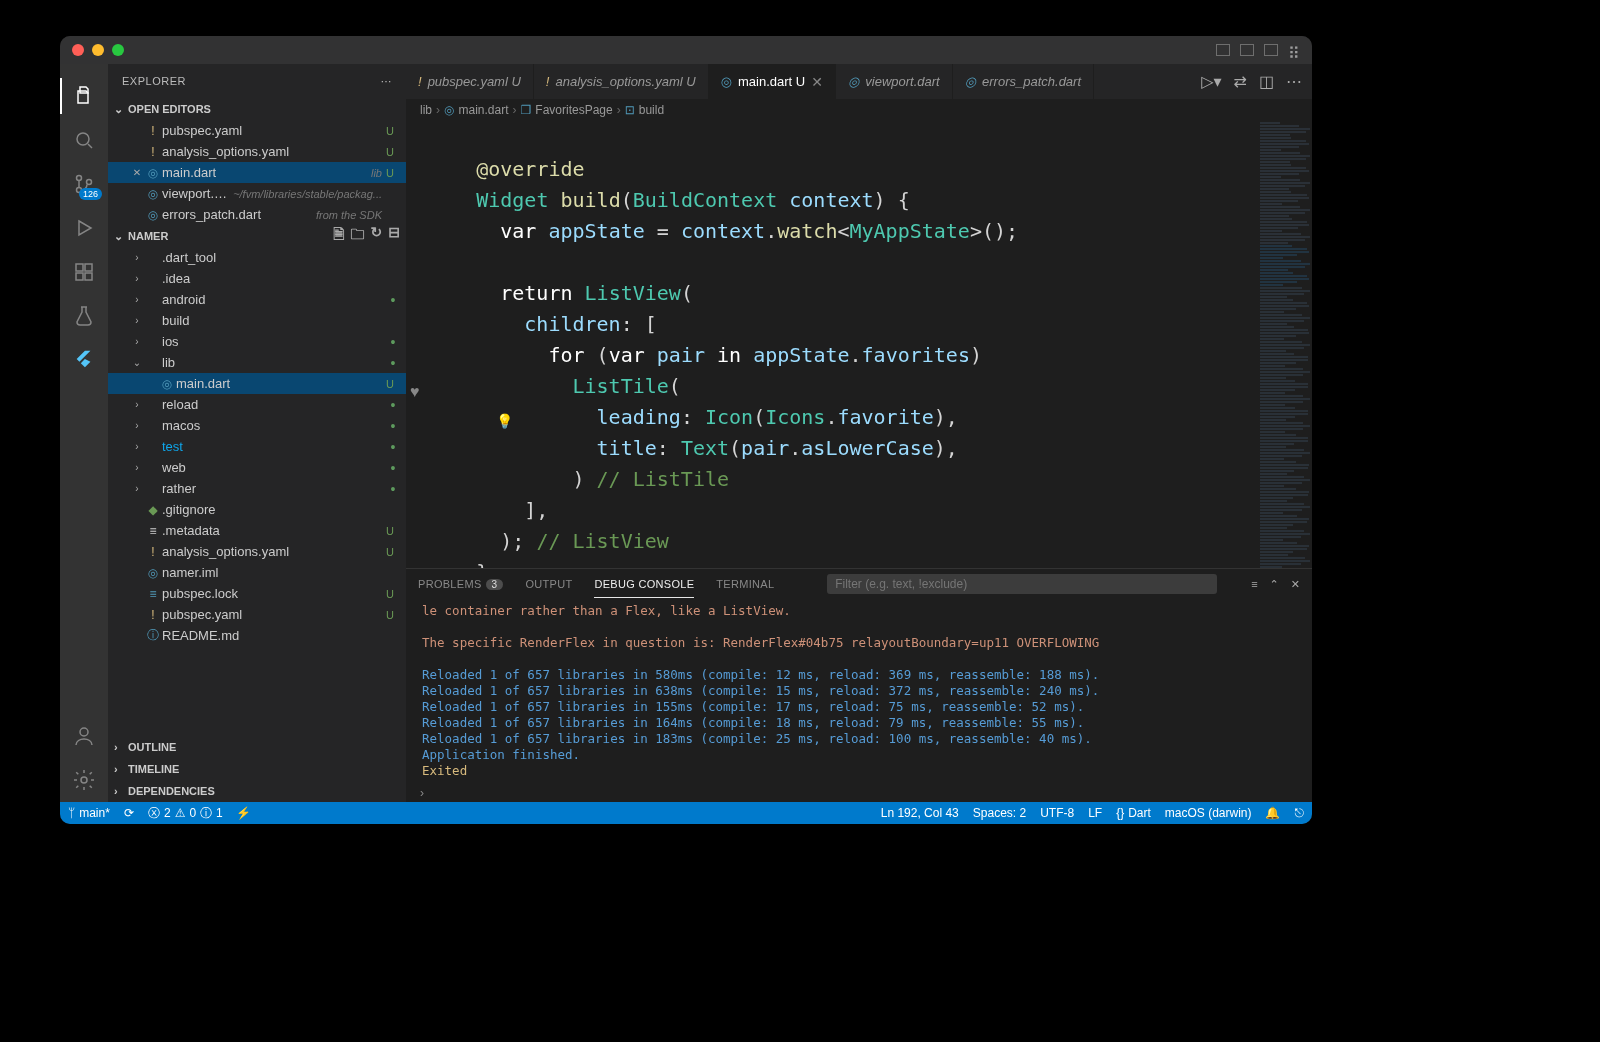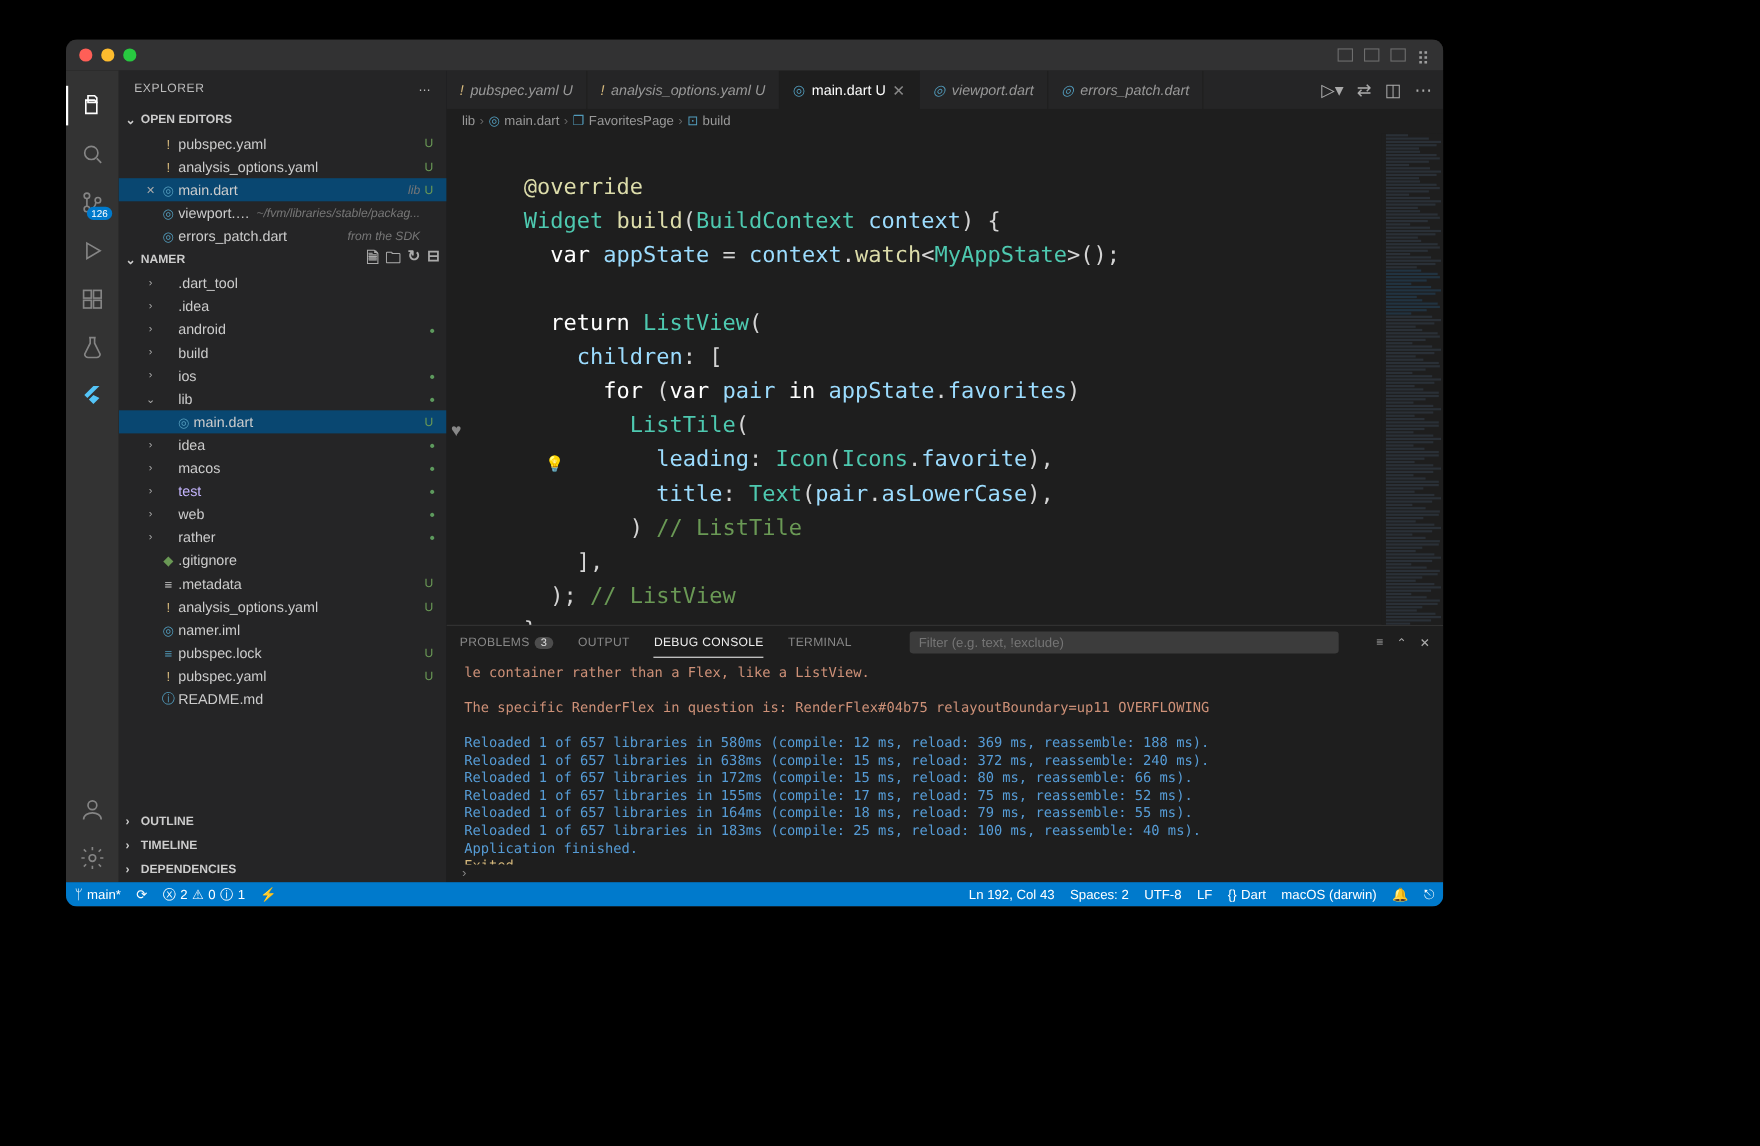--- a/index.html
+++ b/index.html
@@ -31,21 +31,21 @@
   .side-actions span { cursor:pointer; font-size:14px; }
   .file-tree { overflow-y:auto; flex:1; }
   .row { display:flex; align-items:center; height:21px; padding-right:8px; cursor:pointer; color:#ccc; }
   .row.selected { background:#094771; }
   .row .twist { width:14px; text-align:center; font-size:10px; color:#aaa; }
   .row .ficon { width:18px; text-align:center; font-size:12px; }
   .row .name { flex:1; white-space:nowrap; overflow:hidden; text-overflow:ellipsis; }
   .row .hint { color:#777; font-size:11px; margin-left:4px; font-style:italic; }
   .row .badge { width:16px; text-align:center; font-size:11px; }
   .row .dotm { width:10px; text-align:center; color:#5d9a5d; font-size:14px; }.indent-1{padding-left:22px}.indent-2{padding-left:36px}
-  .c-y{color:#d7ba7d}.c-g{color:#6a9955}.c-b{color:#519aba}.c-r{color:#c4b5fd}
+  .c-y{color:#d7ba7d}.c-g{color:#6a9955}.c-b{color:#519aba}.c-r{color:#0ea5e9}
   
   .editor-area { flex:1; display:flex; flex-direction:column; background:#1e1e1e; min-width:0; }
   .tabbar { height:35px; background:#252526; display:flex; align-items:stretch; }
   .tab { display:flex; align-items:center; padding:0 12px; font-size:13px; color:#999; border-right:1px solid #1e1e1e; cursor:pointer; gap:6px; font-style:italic; }
   .tab.active { background:#1e1e1e; color:#fff; font-style:normal; }
   .tab .close { color:#888; font-size:14px; }
   .tab-fill { flex:1; }
   .tab-actions { display:flex; align-items:center; gap:12px; padding:0 10px; color:#aaa; }
   .breadcrumb { height:22px; display:flex; align-items:center; font-size:12px; color:#999; padding-left:14px; gap:4px; }
   .breadcrumb .sep{color:#666}
@@ -255,21 +255,21 @@
           </div>
           <div class="row indent-2 selected">
             <span class="twist"></span>
             <span class="ficon c-b">◎</span>
             <span class="name ">main.dart</span>
             <span class="badge c-g">U</span>
           </div>
           <div class="row indent-1">
             <span class="twist">›</span>
             <span class="ficon "></span>
-            <span class="name ">idea</span>
+            <span class="name ">reload</span>
             <span class="dotm">•</span>
           </div>
           <div class="row indent-1">
             <span class="twist">›</span>
             <span class="ficon "></span>
             <span class="name ">macos</span>
             <span class="dotm">•</span>
           </div>
           <div class="row indent-1">
             <span class="twist">›</span>
@@ -568,21 +568,20 @@
             <span>✕</span>
           </div>
         </div>
         <div class="console" id="console">
             <div class="lgo">le container rather than a Flex, like a ListView.</div>
             <div class="">&nbsp;</div>
             <div class="lgo">The specific RenderFlex in question is: RenderFlex#04b75 relayoutBoundary=up11 OVERFLOWING</div>
             <div class="">&nbsp;</div>
             <div class="lbl">Reloaded 1 of 657 libraries in 580ms (compile: 12 ms, reload: 369 ms, reassemble: 188 ms).</div>
             <div class="lbl">Reloaded 1 of 657 libraries in 638ms (compile: 15 ms, reload: 372 ms, reassemble: 240 ms).</div>
-            <div class="lbl">Reloaded 1 of 657 libraries in 172ms (compile: 15 ms, reload: 80 ms, reassemble: 66 ms).</div>
             <div class="lbl">Reloaded 1 of 657 libraries in 155ms (compile: 17 ms, reload: 75 ms, reassemble: 52 ms).</div>
             <div class="lbl">Reloaded 1 of 657 libraries in 164ms (compile: 18 ms, reload: 79 ms, reassemble: 55 ms).</div>
             <div class="lbl">Reloaded 1 of 657 libraries in 183ms (compile: 25 ms, reload: 100 ms, reassemble: 40 ms).</div>
             <div class="lbl">Application finished.</div>
             <div class="wrn">Exited</div>
           </div>
         <div class="chevpr">›</div>
       </div>
     </div>
   </div>

